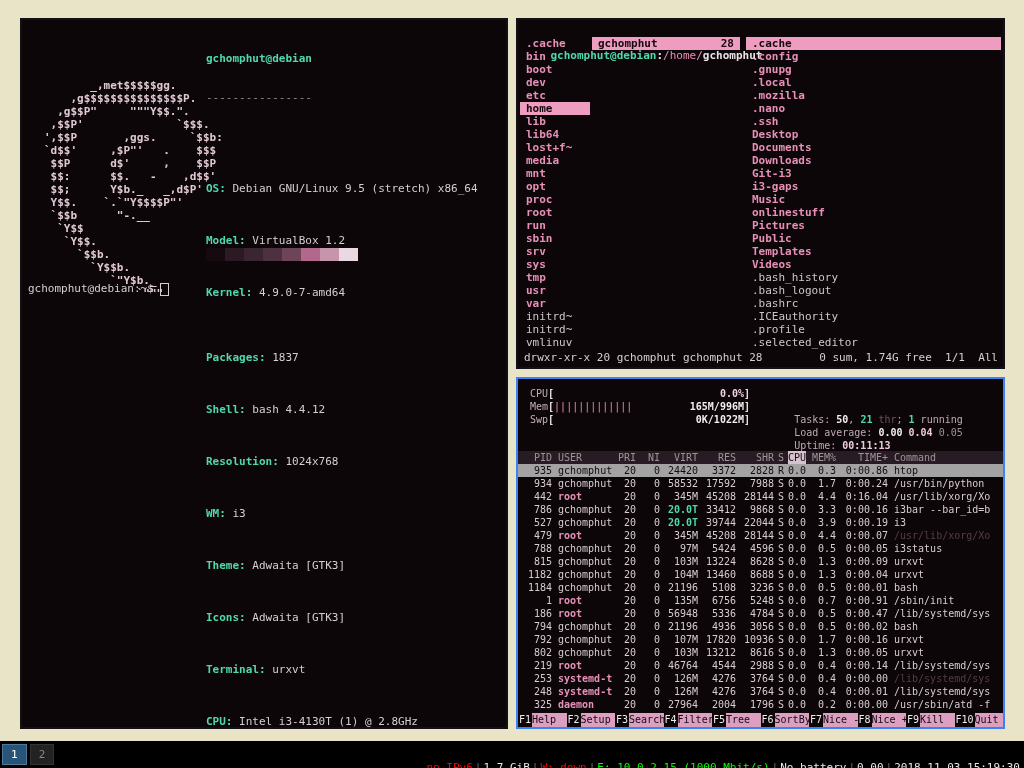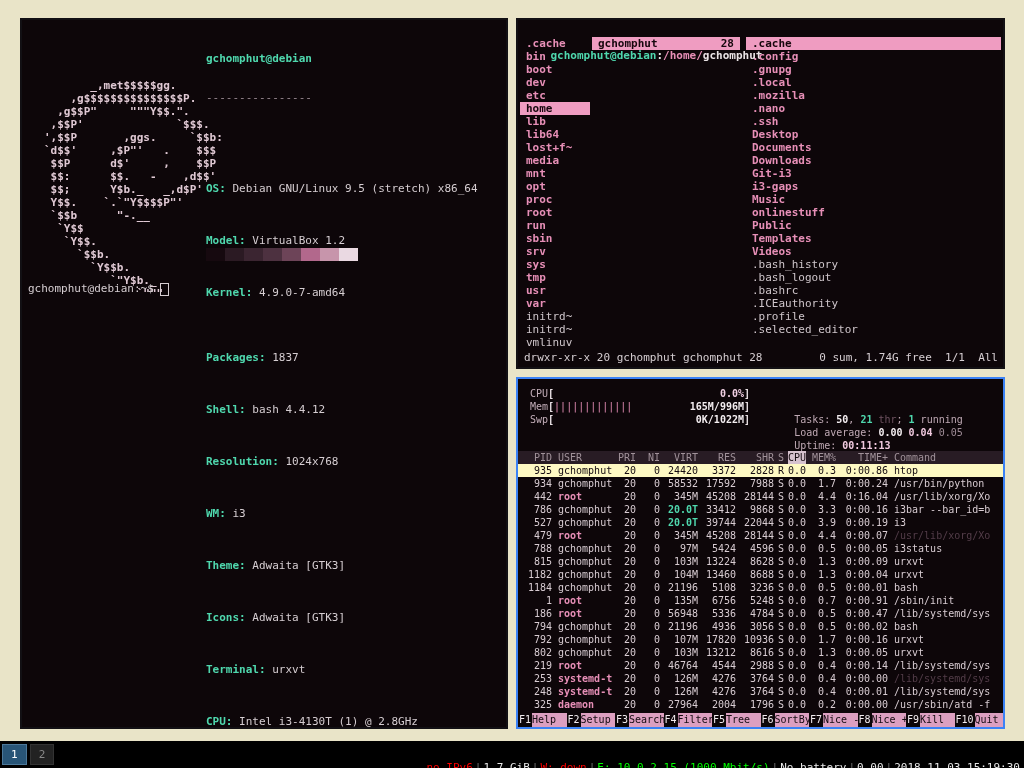--- a/index.html
+++ b/index.html
@@ -57,21 +57,21 @@
   .bold-pink{color:#f0c9de;font-weight:bold;}
   .gray{color:#a08d98;}
   .dim2{color:#6e5260;}
   .teal{color:#4fd8ae;font-weight:bold;}
   .special{color:#e78fb7;font-weight:bold;}
   .dim{color:#533d49;}
   .ptable{position:absolute;left:0;top:72px;right:0;}
   .prow{display:flex;height:13px;line-height:13px;white-space:pre;overflow:hidden;
     color:#d8ccd2;}
   .prow.header{background:#281c24;color:#a1929a;}
-  .prow.selected{background:#fef9c3;}
+  .prow.selected{background:#a3a3a3;}
   .prow.selected .c{color:#140b10 !important;font-weight:normal !important;}
   .c{display:inline-block;text-align:right;overflow:hidden;}
   .c.pid{width:34px;}
   .c.user{width:58px;text-align:left;margin-left:6px;}
   .c.pri{width:20px;}
   .c.ni{width:24px;}
   .c.virt{width:38px;}
   .c.res{width:38px;}
   .c.shr{width:38px;}
   .c.st{width:14px;text-align:center;}
@@ -91,21 +91,21 @@
   .ws{height:19px;line-height:19px;padding:0 8px;margin:1px 1px 1px 2px;
     border:1px solid #333333;background:#222222;color:#888888;}
   .ws.focused{background:#285577;border-color:#4c7899;color:#ffffff;}
   .bar-status{margin-left:auto;margin-right:4px;white-space:pre;}
   .red{color:#ff0000;}
   .green{color:#00ff00;}
   .white{color:#e8e8e8;}
   .sep{color:#6b6b6b;margin:0 2px;}
   .teal-b{color:#4fd8ae;font-weight:bold;}
   .white-b{color:#e9e3e5;font-weight:bold;}
-  .pink-b{color:#e78fb7;font-weight:bold;}
+  .pink-b{color:#e78fb7;font-weight:normal;}
 </style>
 </head>
 <body>
 
 <div class="desktop">
 
   <div class="win win-plain" id="neofetch">
     <div class="nf-art">
       
     <div class="artline">       _,met$$$$$gg.</div><div class="artline">    ,g$$$$$$$$$$$$$$$P.</div><div class="artline">  ,g$$P"     """Y$$.".</div><div class="artline"> ,$$P'              `$$$.</div><div class="artline">',$$P       ,ggs.     `$$b:</div><div class="artline">`d$$'     ,$P"'   .    $$$</div><div class="artline"> $$P      d$'     ,    $$P</div><div class="artline"> $$:      $$.   -    ,d$$'</div><div class="artline"> $$;      Y$b._   _,d$P'</div><div class="artline"> Y$$.    `.`"Y$$$$P"'</div><div class="artline"> `$$b      "-.__</div><div class="artline">  `Y$$</div><div class="artline">   `Y$$.</div><div class="artline">     `$$b.</div><div class="artline">       `Y$$b.</div><div class="artline">          `"Y$b._</div><div class="artline">              `"""</div></div>
@@ -204,20 +204,21 @@
         <div class="ritem dir">.mozilla</div>
         <div class="ritem dir">.nano</div>
         <div class="ritem dir">.ssh</div>
         <div class="ritem dir">Desktop</div>
         <div class="ritem dir">Documents</div>
         <div class="ritem dir">Downloads</div>
         <div class="ritem dir">Git-i3</div>
         <div class="ritem dir">i3-gaps</div>
         <div class="ritem dir">Music</div>
         <div class="ritem dir">onlinestuff</div>
+        <div class="ritem dir">Pictures</div>
         <div class="ritem dir">Public</div>
         <div class="ritem dir">Templates</div>
         <div class="ritem dir">Videos</div>
         <div class="ritem file">.bash_history</div>
         <div class="ritem file">.bash_logout</div>
         <div class="ritem file">.bashrc</div>
         <div class="ritem file">.ICEauthority</div>
         <div class="ritem file">.profile</div>
         <div class="ritem file">.selected_editor</div>
       </div>

